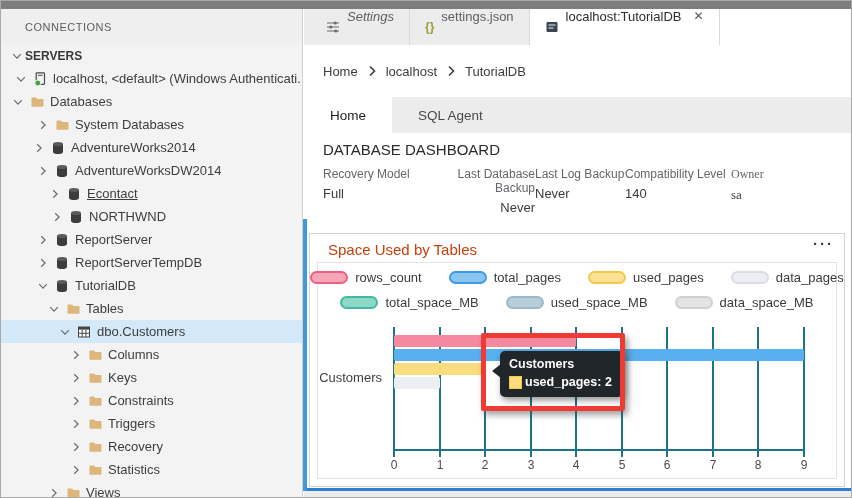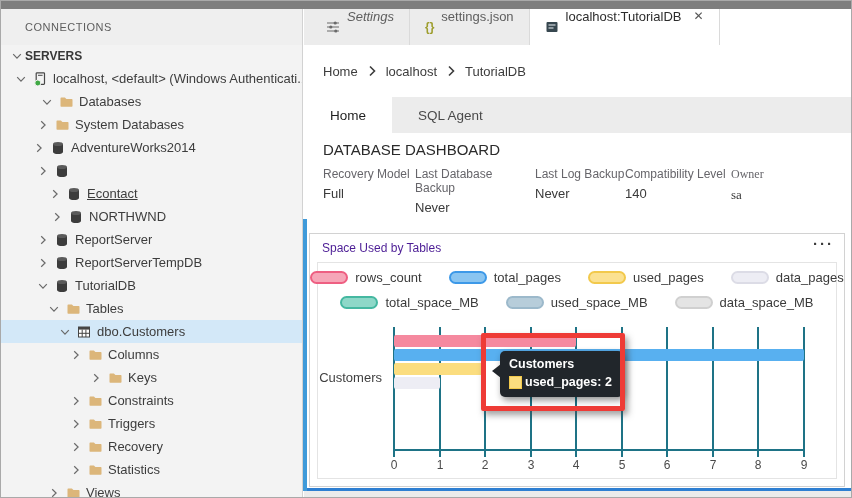--- a/index.html
+++ b/index.html
@@ -51,21 +51,21 @@
   .content { position:absolute; left:303px; right:0; top:132px; bottom:0; background:#fff; }
   .db-title { margin:8px 0 0 19px; font-size:15px; font-weight:normal; color:#2b2b2b; }
   .props { display:flex; margin:9px 0 0 19px; }
   .prop { }
   .prop .p-label { font-size:12px; color:#66656a; }
   .prop .p-value { font-size:13px; color:#3a3a3a; margin-top:5px; }
 
   
   .widget { position:absolute; left:308px; top:232px; width:536px; height:254px;
             background:#fff; border:1px solid #d2d2d2; z-index:2; }
-  .widget-title { position:absolute; left:12px; top:7px; font-size:12px; color:#4c1d95; }
+  .widget-title { position:absolute; left:18px; top:7px; font-size:15px; color:#c2410c; }
   .widget-menu { position:absolute; right:10px; top:1px; font-size:15px; font-weight:bold;
                  letter-spacing:2px; color:#3a3a3a; cursor:pointer; }
   .chart-box { position:absolute; left:7px; top:28px; right:7px; bottom:7px; border:1px solid #e4e4e4; }
 
   .legend-row { position:absolute; left:0; right:0; display:flex; justify-content:center; gap:27px; }
   .legend-item { display:flex; align-items:center; font-size:13px; color:#3b3b3b; }
   .legend-swatch { width:38px; height:13px; border-radius:7px; border-width:2px; border-style:solid; margin-right:7px; }
 
   .gridline { position:absolute; width:2px; }
   .axis-line { position:absolute; height:2px; }
@@ -121,21 +121,21 @@
             <span style="display: flex; align-items: center;">
               <svg width="14" height="14" viewBox="0 0 14 14">
                 <rect x="3.2" y="0.8" width="8.3" height="11.6" rx="0.8" fill="none" stroke="#474747" stroke-width="1.2"></rect>
                 <line x1="5" y1="3.3" x2="9.6" y2="3.3" stroke="#474747"></line>
                 <circle cx="4.8" cy="11" r="3" fill="#40a944" stroke="#f3f3f3"></circle>
               </svg>
             </span>
           </span>
           <span class="tree-label">localhost, &lt;default&gt; (Windows Authenticati...</span>
         </div>
-        <div class="tree-row" style="padding-left: 38px;">
+        <div class="tree-row" style="padding-left: 9px;">
           <span class="twisty">
             <span style="display: flex; align-items: center;">
               <svg width="14" height="14" viewBox="0 0 14 14">
                 <path d="M3.2 5.2 7 9.1 10.8 5.2" fill="none" stroke="#6a6a6a" stroke-width="1.2"></path>
               </svg>
             </span>
           </span>
           <span class="node-icon">
             <span style="display: flex; align-items: center;">
               <svg width="15" height="14" viewBox="0 0 14 14">
@@ -189,20 +189,21 @@
             </span>
           </span>
           <span class="node-icon">
             <span style="display: flex; align-items: center;">
               <svg width="14" height="14" viewBox="0 0 14 14">
                 <path fill="#3c3c3c" d="M2 3.1v7.8c0 1.2 2.2 2.1 5 2.1s5-.9 5-2.1V3.1z"></path>
                 <ellipse cx="7" cy="3.1" rx="5" ry="2" fill="#5a5a5a"></ellipse>
               </svg>
             </span>
           </span>
+          <span class="tree-label">AdventureWorksDW2014</span>
         </div>
         <div class="tree-row" style="padding-left: 46px; text-decoration: underline;">
           <span class="twisty">
             <span style="display: flex; align-items: center;">
               <svg width="14" height="14" viewBox="0 0 14 14">
                 <path d="M5.2 3.2 9.1 7 5.2 10.8" fill="none" stroke="#6a6a6a" stroke-width="1.2"></path>
               </svg>
             </span>
           </span>
           <span class="node-icon">
@@ -335,21 +336,21 @@
           </span>
           <span class="node-icon">
             <span style="display: flex; align-items: center;">
               <svg width="15" height="14" viewBox="0 0 14 14">
                 <path fill="#dcb67a" d="M1 3.2c0-.4.3-.7.7-.7h3.7l1.5 1.6h5.4c.4 0 .7.3.7.7v6.3c0 .4-.3.7-.7.7H1.7c-.4 0-.7-.3-.7-.7z"></path>
               </svg>
             </span>
           </span>
           <span class="tree-label">Columns</span>
         </div>
-        <div class="tree-row" style="padding-left: 87px;">
+        <div class="tree-row" style="padding-left: 67px;">
           <span class="twisty">
             <span style="display: flex; align-items: center;">
               <svg width="14" height="14" viewBox="0 0 14 14">
                 <path d="M5.2 3.2 9.1 7 5.2 10.8" fill="none" stroke="#6a6a6a" stroke-width="1.2"></path>
               </svg>
             </span>
           </span>
           <span class="node-icon">
             <span style="display: flex; align-items: center;">
               <svg width="15" height="14" viewBox="0 0 14 14">
@@ -512,21 +513,21 @@
       <div class="subtab">SQL Agent</div>
     </div>
 
   <div class="content">
     <h2 class="db-title">DATABASE DASHBOARD</h2>
     <div class="props" id="props">
         <div class="prop" style="width: 92px;">
           <div class="p-label">Recovery Model</div>
           <div class="p-value">Full</div>
         </div>
-        <div class="prop" style="width: 120px;">
+        <div class="prop" style="width: 120px; text-align: right;">
           <div class="p-label">Last Database Backup</div>
           <div class="p-value">Never</div>
         </div>
         <div class="prop" style="width: 90px;">
           <div class="p-label">Last Log Backup</div>
           <div class="p-value">Never</div>
         </div>
         <div class="prop" style="width: 106px;">
           <div class="p-label">Compatibility Level</div>
           <div class="p-value">140</div>

